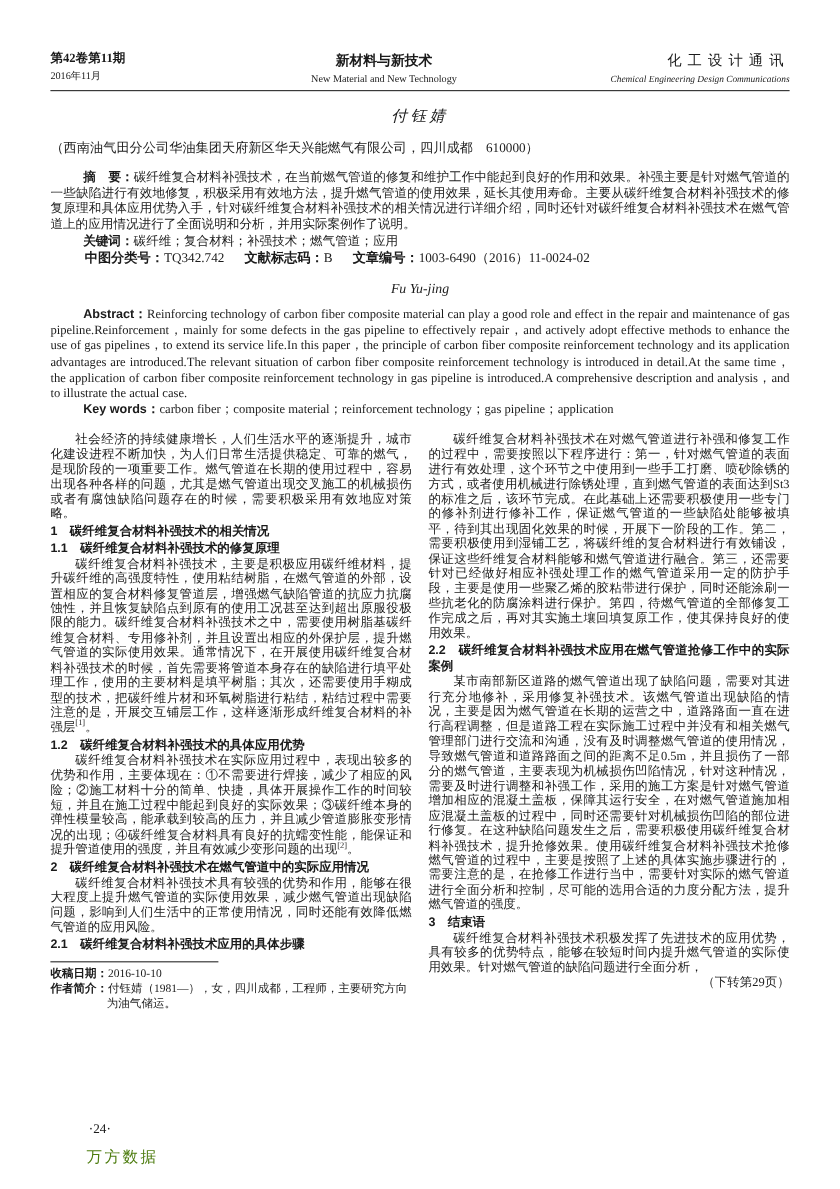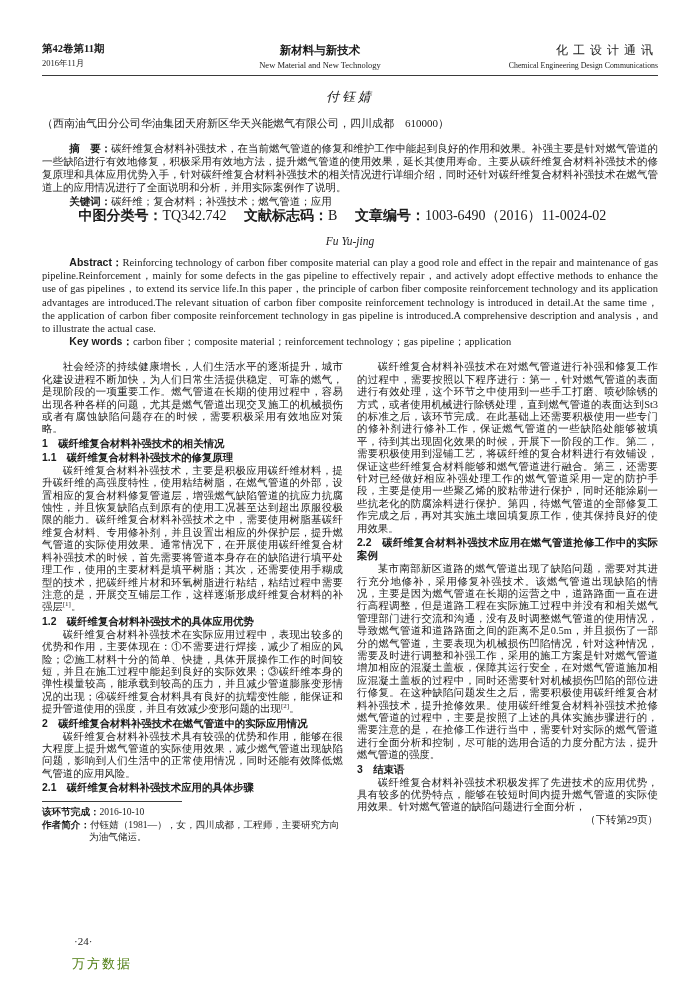--- a/index.html
+++ b/index.html
@@ -10,32 +10,32 @@
   
   .jheader { display:flex; align-items:flex-end; justify-content:space-between; border-bottom:1.5px solid #3a3a3a; padding-bottom:5px; }
   .jh-left { width:150px; }
   .jh-left .cn { font-weight:bold; font-size:10.5px; }
   .jh-left .en { font-size:8.5px; margin-top:2px; }
   .jh-center { text-align:center; flex:1; }
   .jh-center .cn { font-weight:bold; font-size:11.5px; }
   .jh-center .en { font-size:8.5px; margin-top:2px; }
   .jh-right { width:210px; text-align:right; }
   .jh-right .cn { font-size:12px; letter-spacing:5px; }
-  .jh-right .en { font-size:7.8px; margin-top:2px; }
+  .jh-right .en { font-size:7.8px; margin-top:2px;font-style:italic; }
 
   
   .title-cn { margin-top:20px; text-align:center; font-family:"Liberation Sans","DejaVu Sans",sans-serif; font-weight:bold; font-size:20px; letter-spacing:1px; }
   .author-cn { margin-top:12px; text-align:center; font-style:italic; font-size:13px; letter-spacing:3px; }
   .affil { margin-top:10px; font-size:11px; }
 
   .abs-block { margin-top:11px; font-size:10.5px; line-height:13px; text-align:justify; }
   .abs-block p { text-indent:2.6em; }
   .lbl { font-weight:bold; font-family:"Liberation Sans","DejaVu Sans",sans-serif; }
   .kw-line { margin-top:1px; font-size:10.5px; line-height:13px; text-indent:2.6em; }
-  .clc-line { margin-top:1px; font-size:14px; line-height:13px; text-indent:2.6em; }
+  .clc-line { margin-top:1px; font-size:11px; line-height:13px; text-indent:2.6em; }
   .clc-line .pair { margin-right:14px; }
 
   
   .title-en { margin-top:13px; text-align:center; font-weight:bold; font-size:16.5px; line-height:25px; }
   .author-en { margin-top:7px; text-align:center; font-style:italic; font-size:11.5px; }
   .abs-en { margin-top:9px; font-size:10.5px; line-height:13.2px; text-align:justify; }
   .abs-en p.first { text-indent:2.6em; }
   .kw-en { font-size:10.5px; line-height:13.2px; text-indent:2.6em; }
 
   
@@ -106,21 +106,21 @@
         <h3 class="b-h">1　碳纤维复合材料补强技术的相关情况</h3>
         <h3 class="b-h">1.1　碳纤维复合材料补强技术的修复原理</h3>
         <p class="b-p">碳纤维复合材料补强技术，主要是积极应用碳纤维材料，提升碳纤维的高强度特性，使用粘结树脂，在燃气管道的外部，设置相应的复合材料修复管道层，增强燃气缺陷管道的抗应力抗腐蚀性，并且恢复缺陷点到原有的使用工况甚至达到超出原服役极限的能力。碳纤维复合材料补强技术之中，需要使用树脂基碳纤维复合材料、专用修补剂，并且设置出相应的外保护层，提升燃气管道的实际使用效果。通常情况下，在开展使用碳纤维复合材料补强技术的时候，首先需要将管道本身存在的缺陷进行填平处理工作，使用的主要材料是填平树脂；其次，还需要使用手糊成型的技术，把碳纤维片材和环氧树脂进行粘结，粘结过程中需要注意的是，开展交互铺层工作，这样逐渐形成纤维复合材料的补强层<sup>[1]</sup>。</p>
         <h3 class="b-h">1.2　碳纤维复合材料补强技术的具体应用优势</h3>
         <p class="b-p">碳纤维复合材料补强技术在实际应用过程中，表现出较多的优势和作用，主要体现在：①不需要进行焊接，减少了相应的风险；②施工材料十分的简单、快捷，具体开展操作工作的时间较短，并且在施工过程中能起到良好的实际效果；③碳纤维本身的弹性模量较高，能承载到较高的压力，并且减少管道膨胀变形情况的出现；④碳纤维复合材料具有良好的抗蠕变性能，能保证和提升管道使用的强度，并且有效减少变形问题的出现<sup>[2]</sup>。</p>
         <h3 class="b-h">2　碳纤维复合材料补强技术在燃气管道中的实际应用情况</h3>
         <p class="b-p">碳纤维复合材料补强技术具有较强的优势和作用，能够在很大程度上提升燃气管道的实际使用效果，减少燃气管道出现缺陷问题，影响到人们生活中的正常使用情况，同时还能有效降低燃气管道的应用风险。</p>
         <h3 class="b-h">2.1　碳纤维复合材料补强技术应用的具体步骤</h3>
         <div class="footnote">
         <div class="rule"></div>
-        <div class="fn-line"><span class="lbl">该环节完成：</span><span>2016-10-10</span></div>
+        <div class="fn-line"><span class="lbl">收稿日期：</span><span>2016-10-10</span></div>
         <div class="fn-bio"><span class="lbl">作者简介：</span><span>付钰婧（1981—），女，四川成都，工程师，主要研究方向为油气储运。</span></div>
       </div>
     </div>
     <div class="col" id="col-right">
         <p class="b-p">碳纤维复合材料补强技术在对燃气管道进行补强和修复工作的过程中，需要按照以下程序进行：第一，针对燃气管道的表面进行有效处理，这个环节之中使用到一些手工打磨、喷砂除锈的方式，或者使用机械进行除锈处理，直到燃气管道的表面达到St3的标准之后，该环节完成。在此基础上还需要积极使用一些专门的修补剂进行修补工作，保证燃气管道的一些缺陷处能够被填平，待到其出现固化效果的时候，开展下一阶段的工作。第二，需要积极使用到湿铺工艺，将碳纤维的复合材料进行有效铺设，保证这些纤维复合材料能够和燃气管道进行融合。第三，还需要针对已经做好相应补强处理工作的燃气管道采用一定的防护手段，主要是使用一些聚乙烯的胶粘带进行保护，同时还能涂刷一些抗老化的防腐涂料进行保护。第四，待燃气管道的全部修复工作完成之后，再对其实施土壤回填复原工作，使其保持良好的使用效果。</p>
         <h3 class="b-h">2.2　碳纤维复合材料补强技术应用在燃气管道抢修工作中的实际案例</h3>
         <p class="b-p">某市南部新区道路的燃气管道出现了缺陷问题，需要对其进行充分地修补，采用修复补强技术。该燃气管道出现缺陷的情况，主要是因为燃气管道在长期的运营之中，道路路面一直在进行高程调整，但是道路工程在实际施工过程中并没有和相关燃气管理部门进行交流和沟通，没有及时调整燃气管道的使用情况，导致燃气管道和道路路面之间的距离不足0.5m，并且损伤了一部分的燃气管道，主要表现为机械损伤凹陷情况，针对这种情况，需要及时进行调整和补强工作，采用的施工方案是针对燃气管道增加相应的混凝土盖板，保障其运行安全，在对燃气管道施加相应混凝土盖板的过程中，同时还需要针对机械损伤凹陷的部位进行修复。在这种缺陷问题发生之后，需要积极使用碳纤维复合材料补强技术，提升抢修效果。使用碳纤维复合材料补强技术抢修燃气管道的过程中，主要是按照了上述的具体实施步骤进行的，需要注意的是，在抢修工作进行当中，需要针对实际的燃气管道进行全面分析和控制，尽可能的选用合适的力度分配方法，提升燃气管道的强度。</p>
         <h3 class="b-h">3　结束语</h3>
         <p class="b-p">碳纤维复合材料补强技术积极发挥了先进技术的应用优势，具有较多的优势特点，能够在较短时间内提升燃气管道的实际使用效果。针对燃气管道的缺陷问题进行全面分析，</p>
         <p class="b-cont">（下转第29页）</p>

